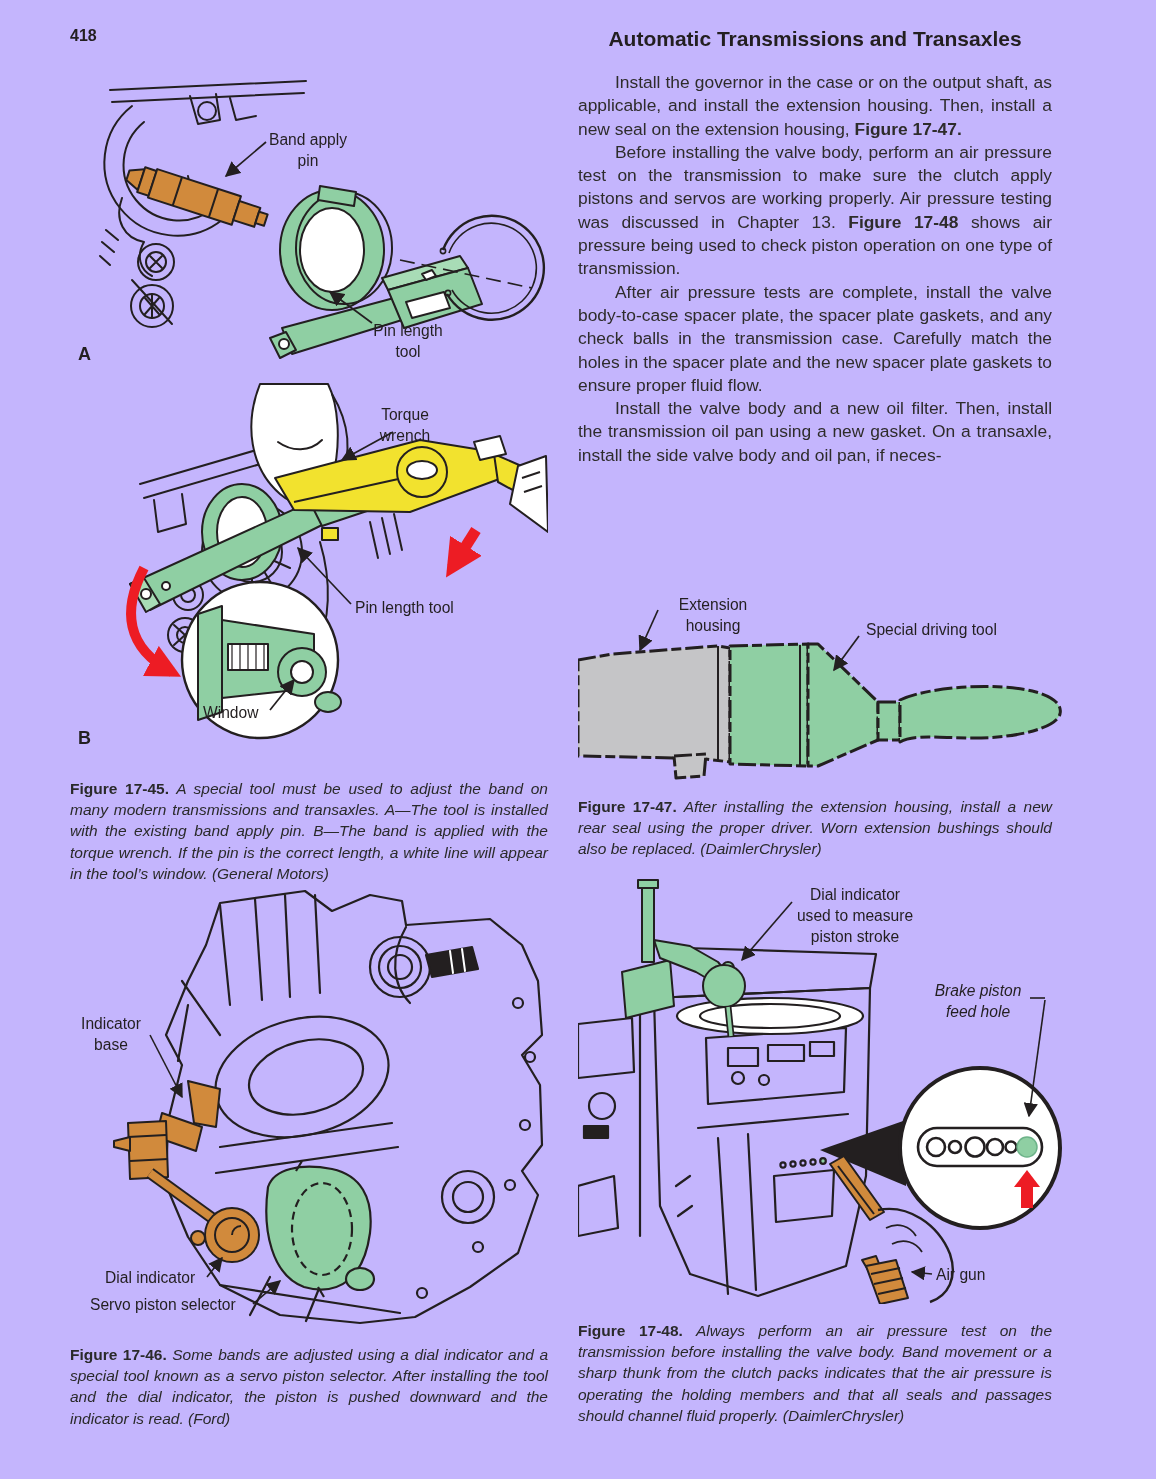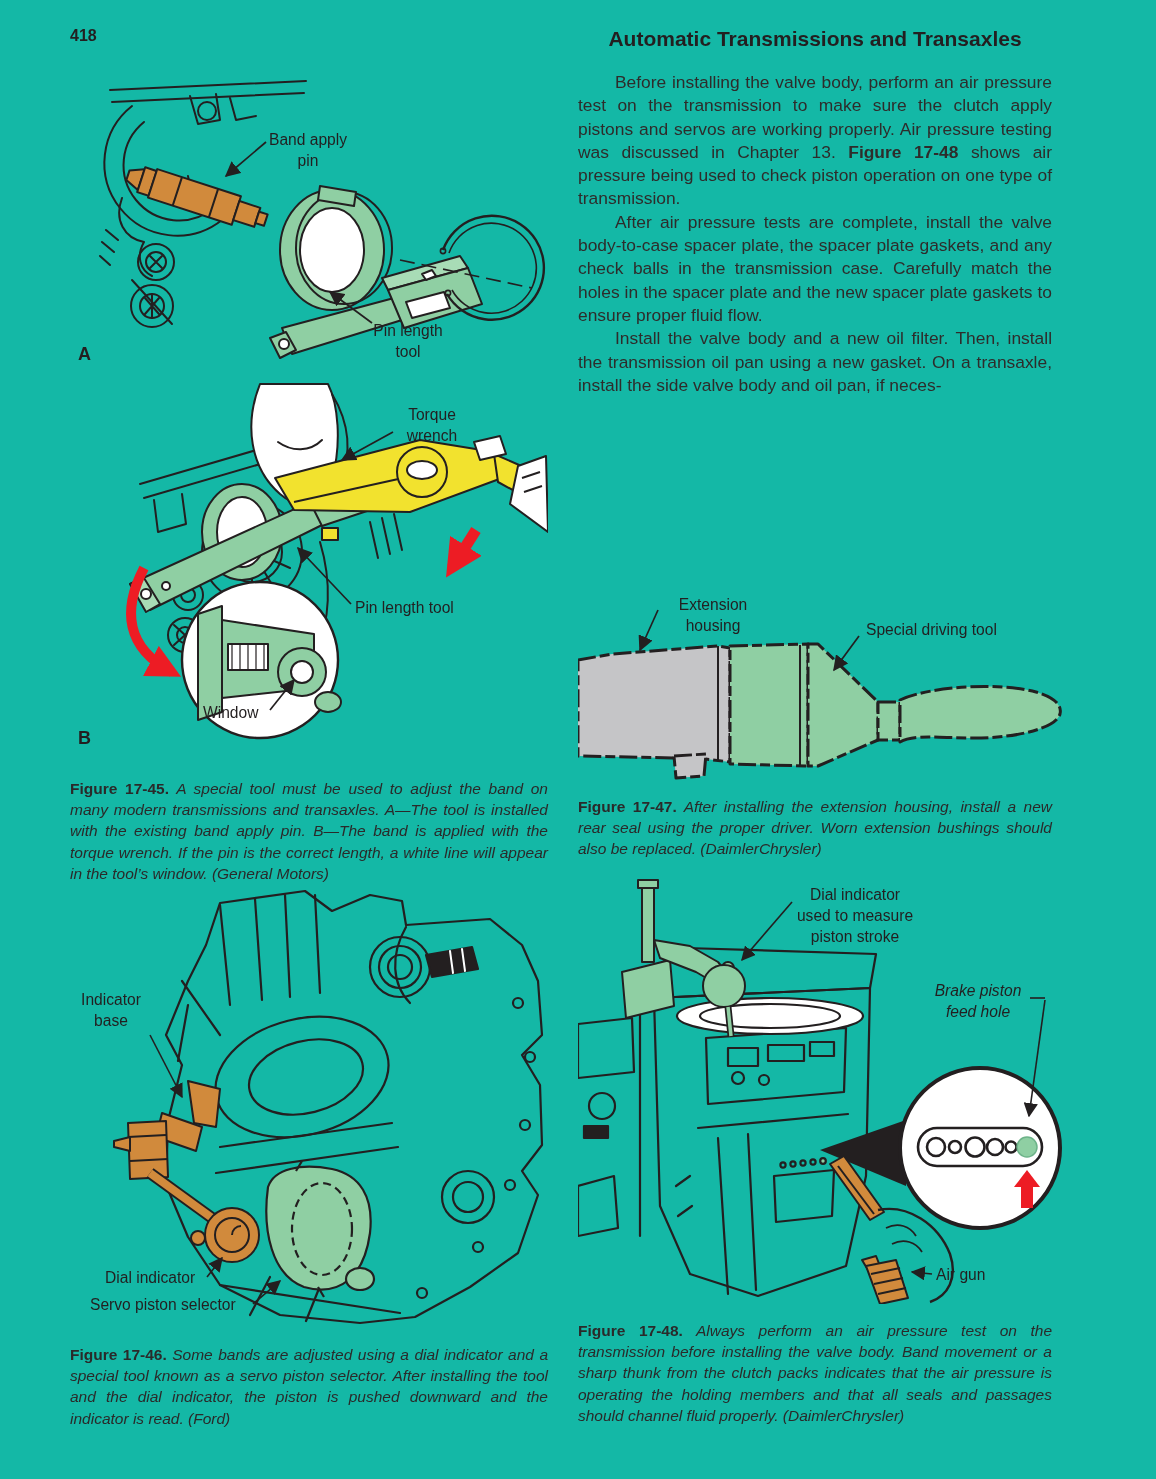--- a/index.html
+++ b/index.html
@@ -1,16 +1,16 @@
 <!DOCTYPE html>
 <html><head>
 <meta charset="utf-8">
 <style>
   html,body{margin:0;padding:0;background:#ffffff;}
-  .page{position:relative;width:1156px;height:1479px;background:#14b8a6;
+  .page{position:relative;width:1156px;height:1479px;background:#c4b5fd;
         font-family:"Liberation Sans",sans-serif;color:#231f20;overflow:hidden;}
   
   .pagenum{position:absolute;left:70px;top:27px;font-size:16px;font-weight:bold;}
   .runtitle{position:absolute;left:578px;top:27px;width:474px;text-align:center;
             font-size:21px;font-weight:bold;}
   
   .bodycol{position:absolute;left:578px;top:71px;width:474px;
            font-size:17.4px;line-height:23.3px;text-align:justify;color:#2e2c2b;}
   .bodycol p{margin:0;text-indent:37px;}
   .bodycol .b{font-weight:bold;}
@@ -177,21 +177,21 @@
         <circle cx="232" cy="290" r="11" fill="#ffffff" stroke-width="2"></circle>
         <ellipse cx="258" cy="320" rx="13" ry="10" fill="#8fcfa3" stroke-width="2"></ellipse>
       </g>
 
       <g stroke="#231f20" stroke-width="1.7" fill="none">
         <line x1="323" y1="50" x2="272" y2="78" marker-end="url(#ah45b)"></line>
         <line x1="281" y1="222" x2="228" y2="166" marker-end="url(#ah45b)"></line>
         <line x1="200" y1="328" x2="224" y2="298" marker-end="url(#ah45b)"></line>
       </g>
     </svg>
-    <div class="figlabel lcenter" style="left:362px;top:22px;">Torque
+    <div class="figlabel lcenter" style="left:335px;top:22px;">Torque
 wrench</div>
     <div class="figlabel" style="left:285px;top:215px;">Pin length tool</div>
     <div class="figlabel" style="left:133px;top:320px;">Window</div>
     <div class="figletter" style="left:8px;top:346px;">B</div>
   </div>
 
   <p class="caption capleft" style="left:70px;top:762px;">
     <span class="cap-label">Figure 17-45.</span>
     <span class="cap-text">A special tool must be used to adjust the band on many modern transmissions and transaxles. A—The tool is installed with the existing band apply pin. B—The band is applied with the torque wrench. If the pin is the correct length, a white line will appear in the tool’s window. (General Motors)</span>
   </p>
@@ -249,32 +249,33 @@
         <ellipse cx="290" cy="394" rx="14" ry="11" fill="#8fcfa3"></ellipse>
         <path d="M226 286 l6 -10 M248 402 l6 10" fill="none"></path>
       </g>
 
       <g stroke="#231f20" stroke-width="1.6" fill="none">
         <line x1="80" y1="150" x2="112" y2="212" marker-end="url(#ah46)"></line>
         <line x1="137" y1="392" x2="152" y2="373" marker-end="url(#ah46)"></line>
         <line x1="183" y1="419" x2="210" y2="396" marker-end="url(#ah46)"></line>
       </g>
     </svg>
-    <div class="figlabel lcenter" style="left:41px;top:104px;">Indicator
+    <div class="figlabel lcenter" style="left:41px;top:128px;">Indicator
 base</div>
     <div class="figlabel" style="left:35px;top:382px;">Dial indicator</div>
     <div class="figlabel" style="left:20px;top:409px;">Servo piston selector</div>
   </div>
 
   <p class="caption capleft" style="left:70px;top:1328px;">
     <span class="cap-label">Figure 17-46.</span>
     <span class="cap-text">Some bands are adjusted using a dial indicator and a special tool known as a servo piston selector. After installing the tool and the dial indicator, the piston is pushed downward and the indicator is read. (Ford)</span>
   </p>
 
   <div class="bodycol">
+    <p><span>Install the governor in the case or on the output shaft, as applicable, and install the extension housing. Then, install a new seal on the extension housing, </span><span class="b">Figure 17-47.</span></p>
     <p><span>Before installing the valve body, perform an air pressure test on the transmission to make sure the clutch apply pistons and servos are working properly. Air pressure testing was discussed in Chapter 13. </span><span class="b">Figure 17-48</span><span> shows air pressure being used to check piston operation on one type of transmission.</span></p>
     <p><span>After air pressure tests are complete, install the valve body-to-case spacer plate, the spacer plate gaskets, and any check balls in the transmission case. Carefully match the holes in the spacer plate and the new spacer plate gaskets to ensure proper fluid flow.</span></p>
     <p><span>Install the valve body and a new oil filter. Then, install the transmission oil pan using a new gasket. On a transaxle, install the side valve body and oil pan, if neces-</span></p>
   </div>
 
   <div class="fig" style="left:578px;top:588px;width:508px;height:194px;">
     <svg width="508" height="194" viewBox="0 0 508 194">
       <defs>
         <marker id="ah47" viewBox="0 0 10 10" refX="9" refY="5" markerWidth="9" markerHeight="9" orient="auto-start-reverse">
           <path d="M0 0 L10 5 L0 10 z" fill="#231f20"></path>

